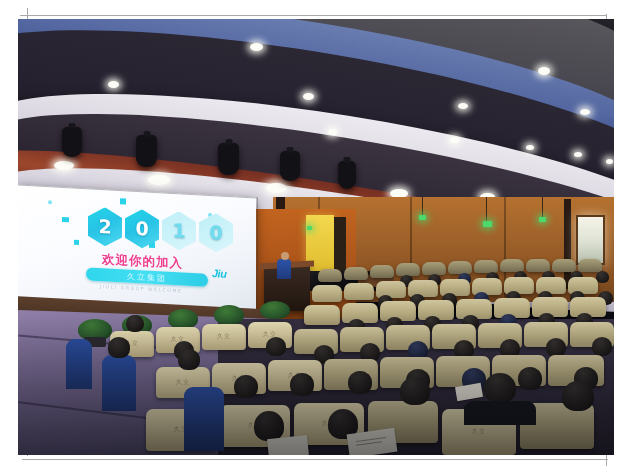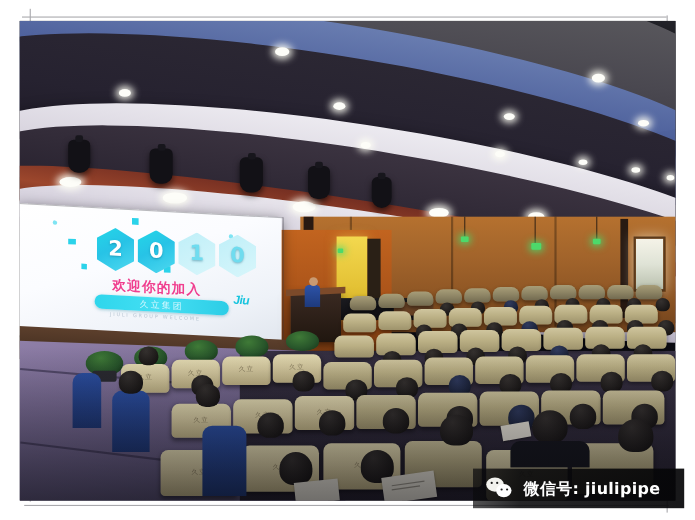--- a/index.html
+++ b/index.html
@@ -448,25 +448,14 @@
 
     <div class="paper" style="left:330px;top:412px;width:48px;height:24px;transform:rotate(-8deg);"></div>
     <div class="paper-line" style="left:338px;top:420px;width:30px;transform:rotate(-8deg);"></div>
     <div class="paper-line" style="left:338px;top:424px;width:26px;transform:rotate(-8deg);"></div>
     <div class="paper" style="left:250px;top:418px;width:40px;height:20px;transform:rotate(-6deg);"></div>
     <div class="paper" style="left:438px;top:366px;width:26px;height:14px;transform:rotate(-10deg);"></div>
 
     <div class="dimlayer"></div>
   </div>
 
-  <div class="wechat-bar">
-    <div class="wechat-logo">
-      <div class="b1"></div>
-      <div class="b2"></div>
-      <div class="e" style="left:4px;top:4px;"></div>
-      <div class="e" style="left:9px;top:4px;"></div>
-      <div class="e" style="left:13px;top:10px;"></div>
-      <div class="e" style="left:18px;top:10px;"></div>
-    </div>
-    <div class="wechat-text">微信号: jiulipipe</div>
-  </div>
 
 </div>
 
 </body></html>

